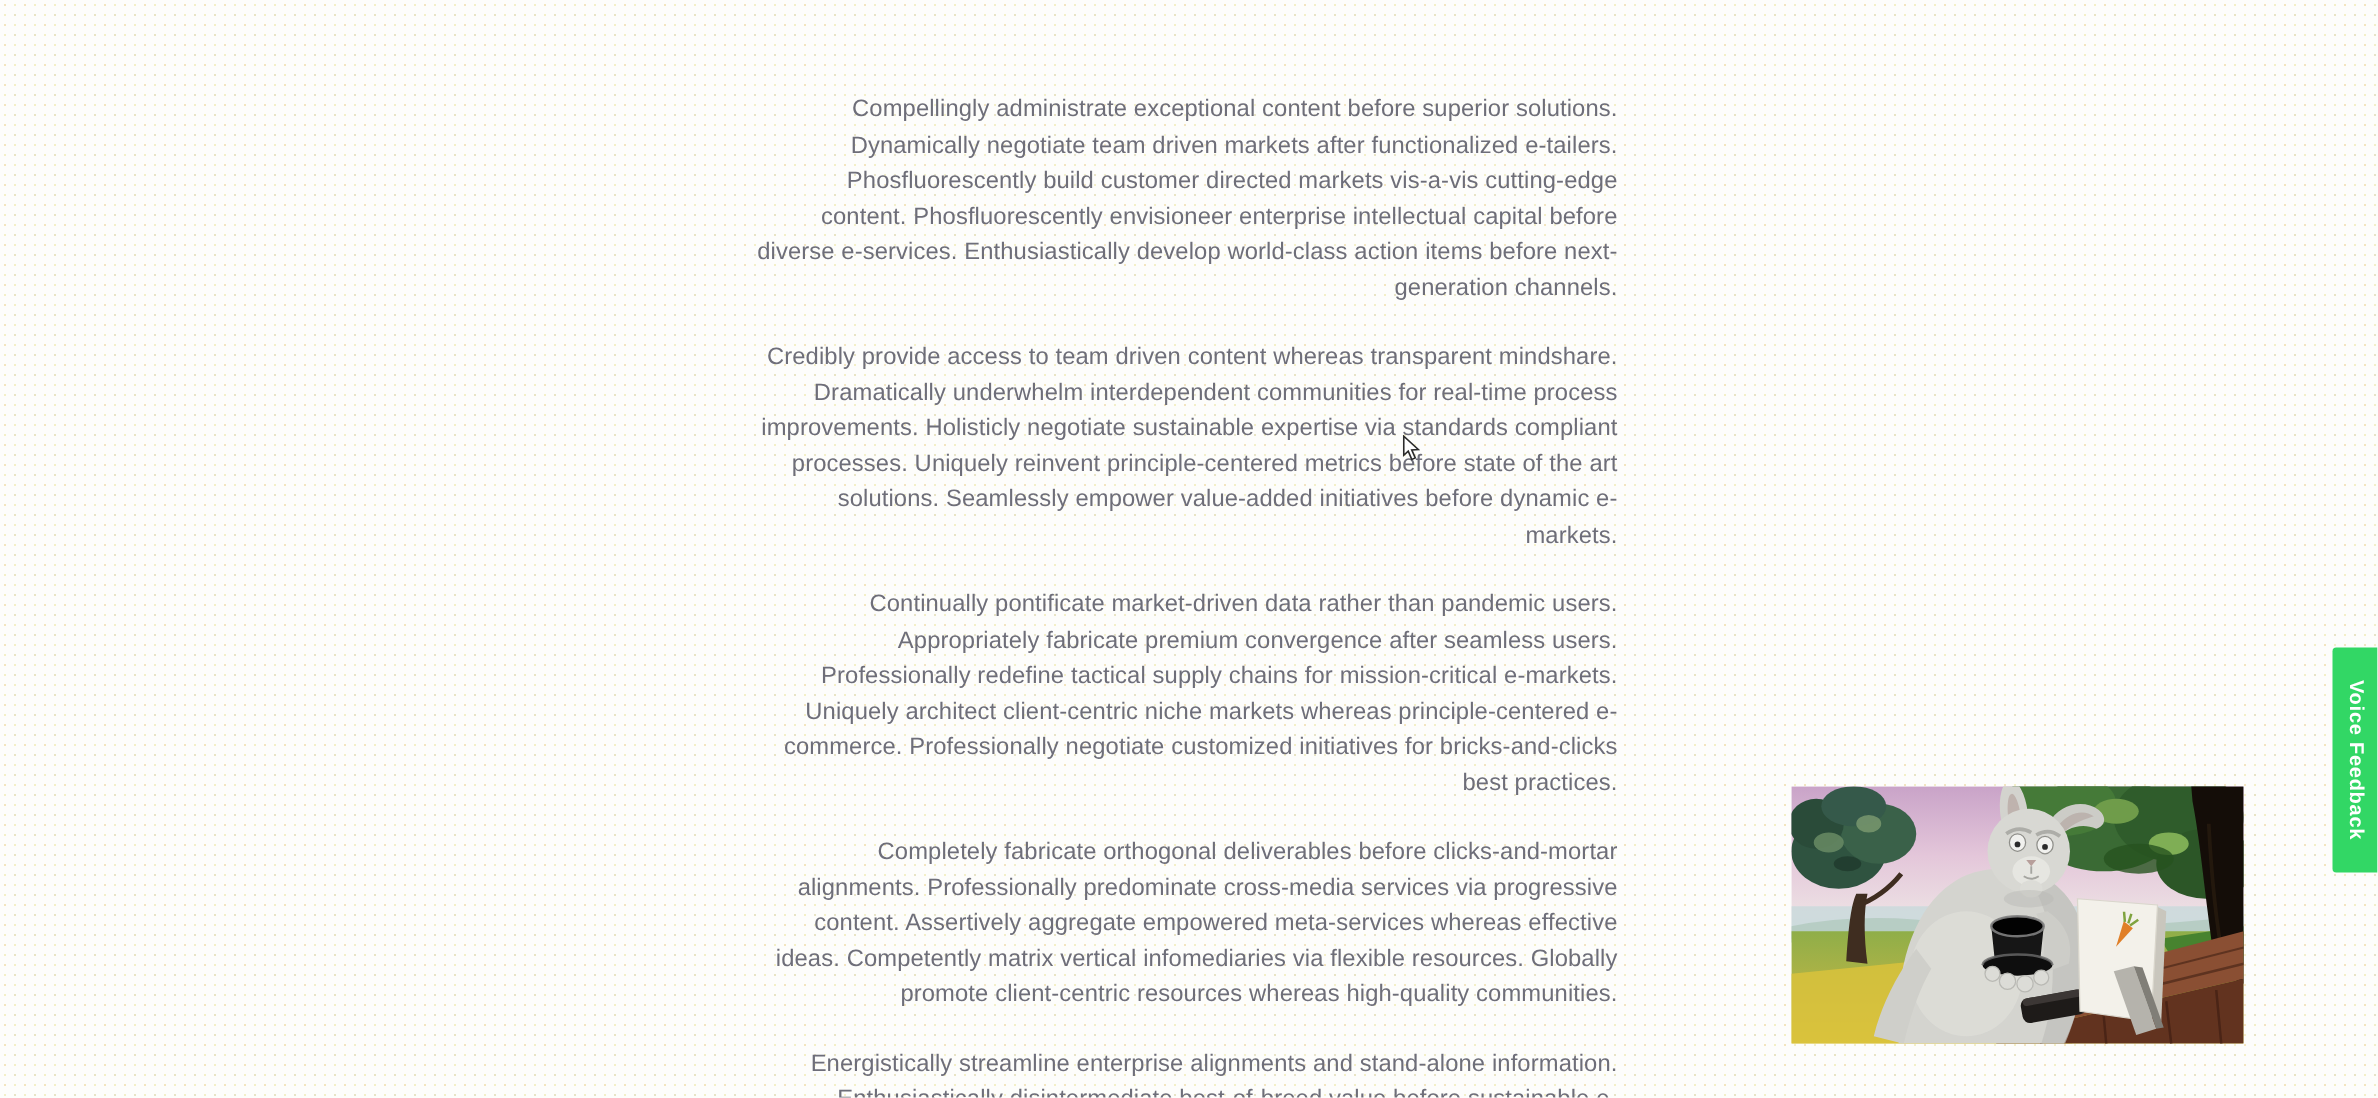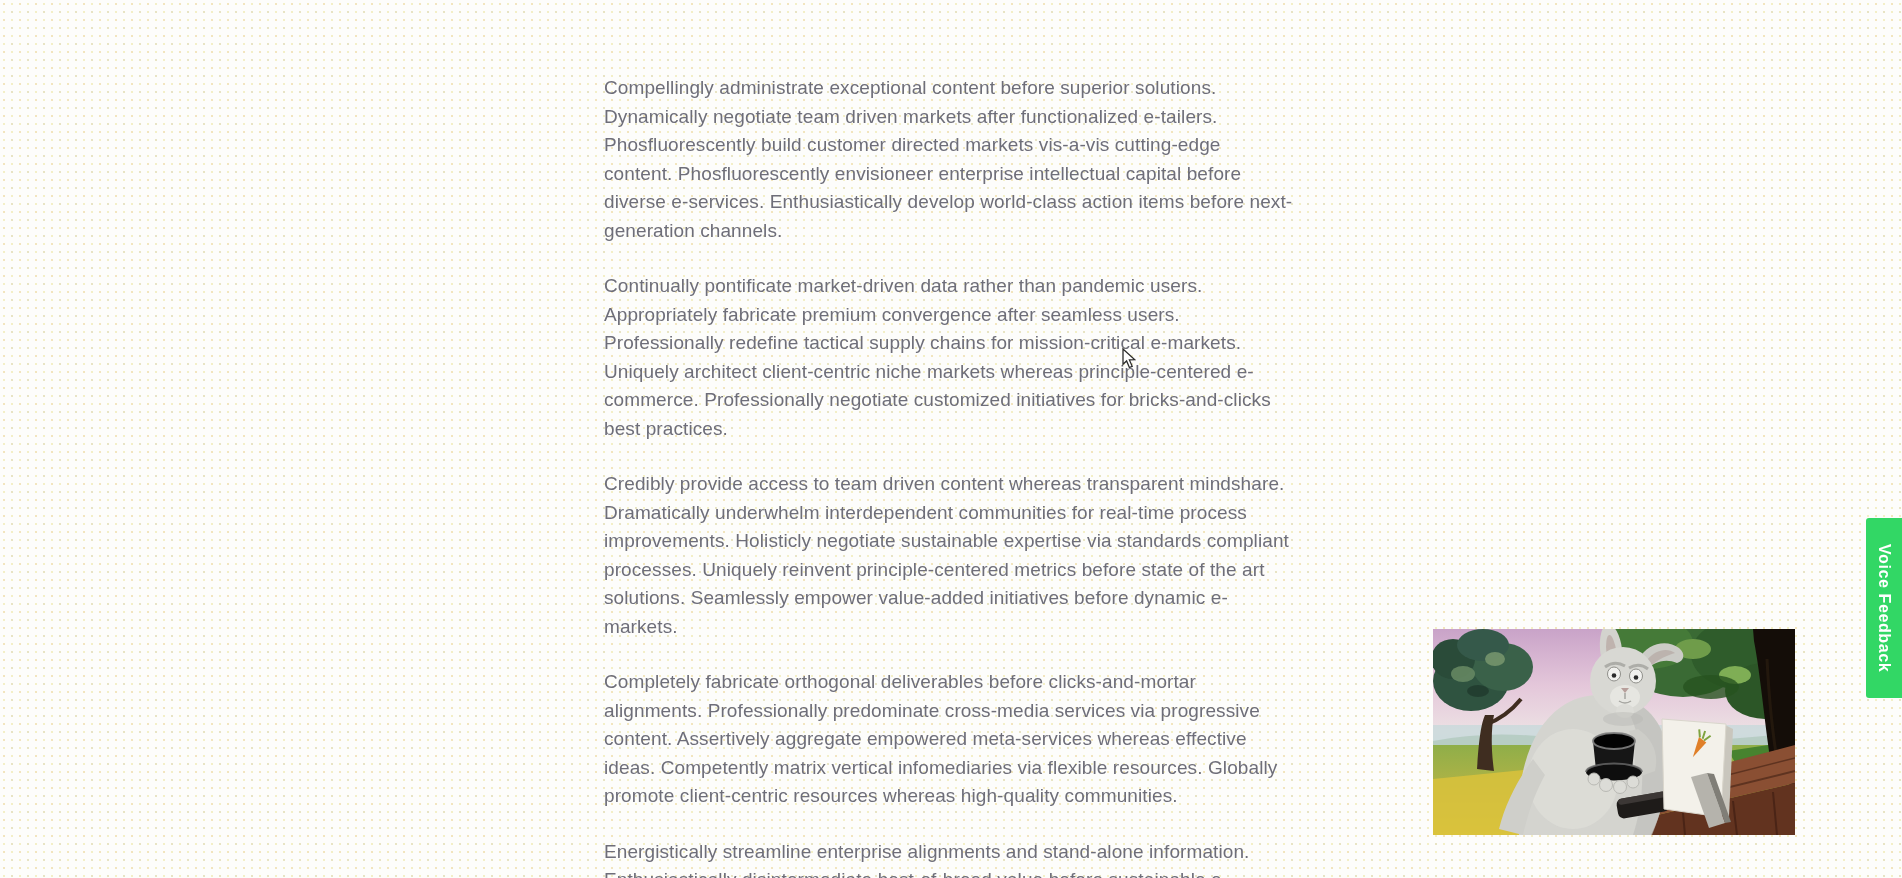--- a/index.html
+++ b/index.html
@@ -23,20 +23,21 @@
     left: 604px;
     top: 74px;
     width: 690px;
   }
   .article p {
     font-size: 19px;
     line-height: 28.5px;
     letter-spacing: 0.1px;
     color: #6e6e79;
     margin: 0 0 27px 0;
+    text-align: right;
   }
 
   
   .video-thumb {
     position: absolute;
     left: 1433px;
     top: 629px;
     width: 362px;
     height: 206px;
     overflow: hidden;
@@ -76,22 +77,22 @@
     width: 14px;
     height: 21px;
     pointer-events: none;
   }
 </style>
 </head>
 <body>
 
 <main class="article">
   <p>Compellingly administrate exceptional content before superior solutions. Dynamically negotiate team driven markets after functionalized e-tailers. Phosfluorescently build customer directed markets vis-a-vis cutting-edge content. Phosfluorescently envisioneer enterprise intellectual capital before diverse e-services. Enthusiastically develop world-class action items before next-generation channels.</p>
+  <p>Credibly provide access to team driven content whereas transparent mindshare. Dramatically underwhelm interdependent communities for real-time process improvements. Holisticly negotiate sustainable expertise via standards compliant processes. Uniquely reinvent principle-centered metrics before state of the art solutions. Seamlessly empower value-added initiatives before dynamic e-markets.</p>
   <p>Continually pontificate market-driven data rather than pandemic users. Appropriately fabricate premium convergence after seamless users. Professionally redefine tactical supply chains for mission-critical e-markets. Uniquely architect client-centric niche markets whereas principle-centered e-commerce. Professionally negotiate customized initiatives for bricks-and-clicks best practices.</p>
-  <p>Credibly provide access to team driven content whereas transparent mindshare. Dramatically underwhelm interdependent communities for real-time process improvements. Holisticly negotiate sustainable expertise via standards compliant processes. Uniquely reinvent principle-centered metrics before state of the art solutions. Seamlessly empower value-added initiatives before dynamic e-markets.</p>
   <p>Completely fabricate orthogonal deliverables before clicks-and-mortar alignments. Professionally predominate cross-media services via progressive content. Assertively aggregate empowered meta-services whereas effective ideas. Competently matrix vertical infomediaries via flexible resources. Globally promote client-centric resources whereas high-quality communities.</p>
   <p>Energistically streamline enterprise alignments and stand-alone information. Enthusiastically disintermediate best-of-breed value before sustainable e-business.</p>
 </main>
 
 <figure class="video-thumb" aria-label="Big Buck Bunny scene: large white rabbit at a wooden log holding a black top hat beside a white sign with a carrot drawing">
   <svg viewBox="0 0 362 206" preserveAspectRatio="none" xmlns="http://www.w3.org/2000/svg">
     <defs>
       <linearGradient id="sky" x1="0" y1="0" x2="0" y2="1">
         <stop offset="0%" stop-color="#c9a3c8"></stop>
         <stop offset="45%" stop-color="#e4c7da"></stop>

